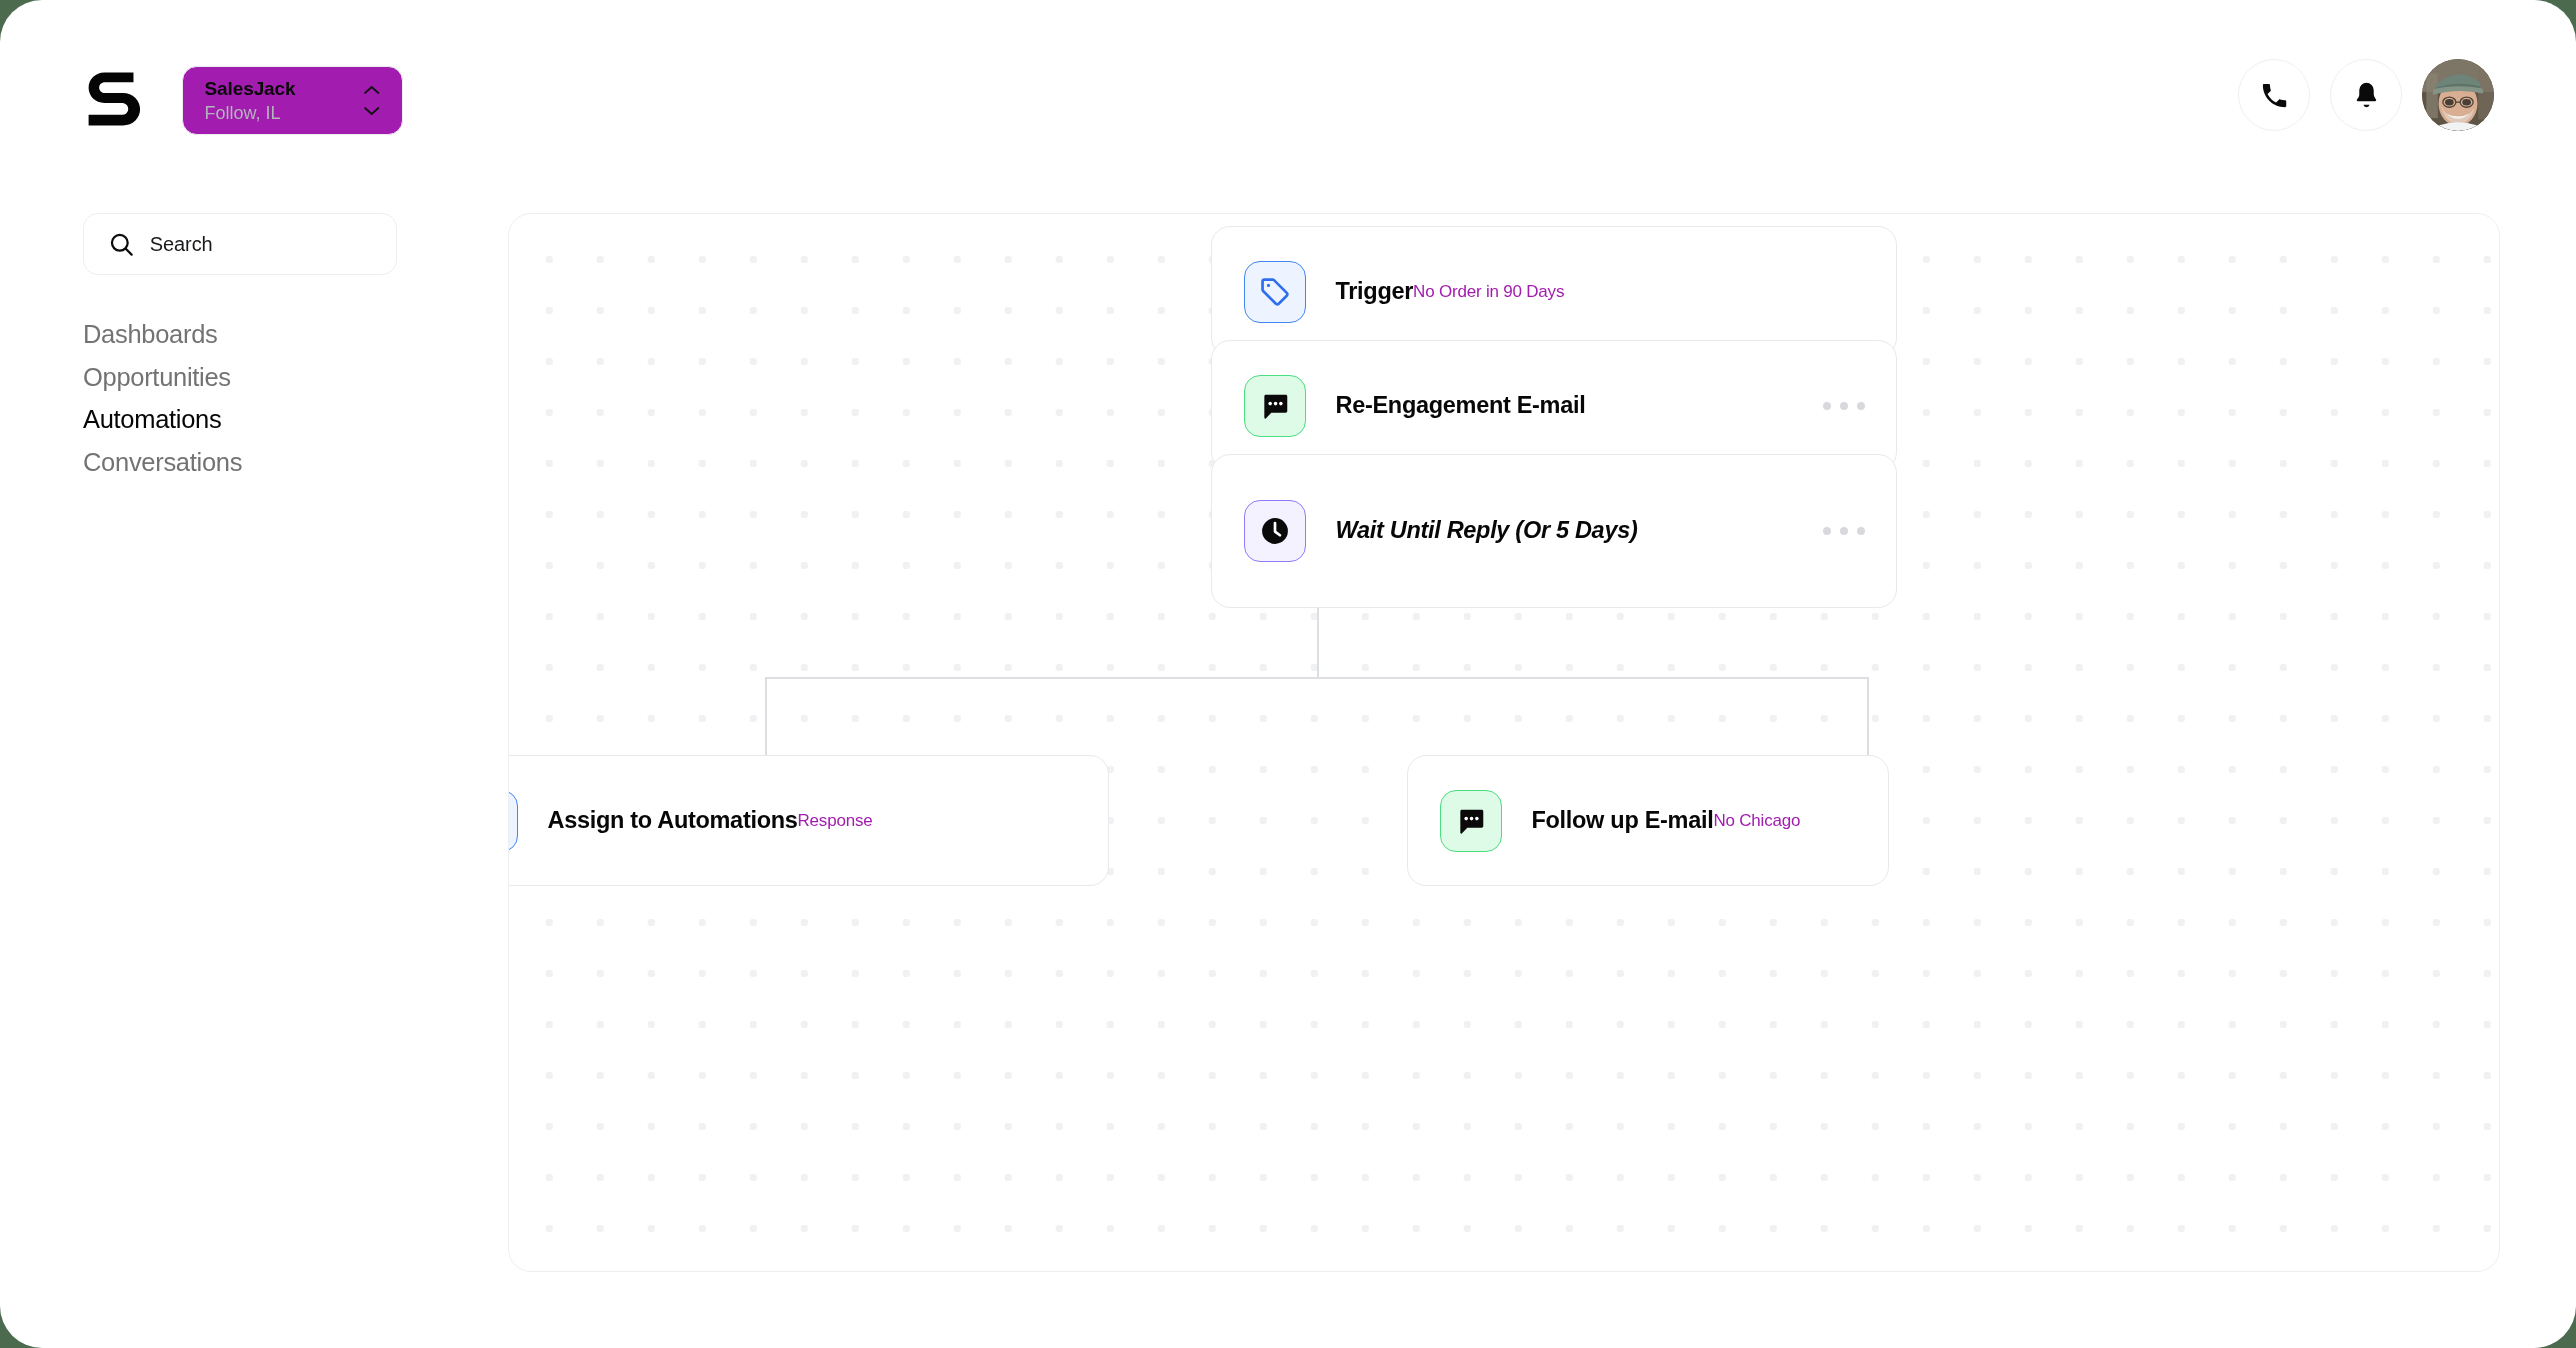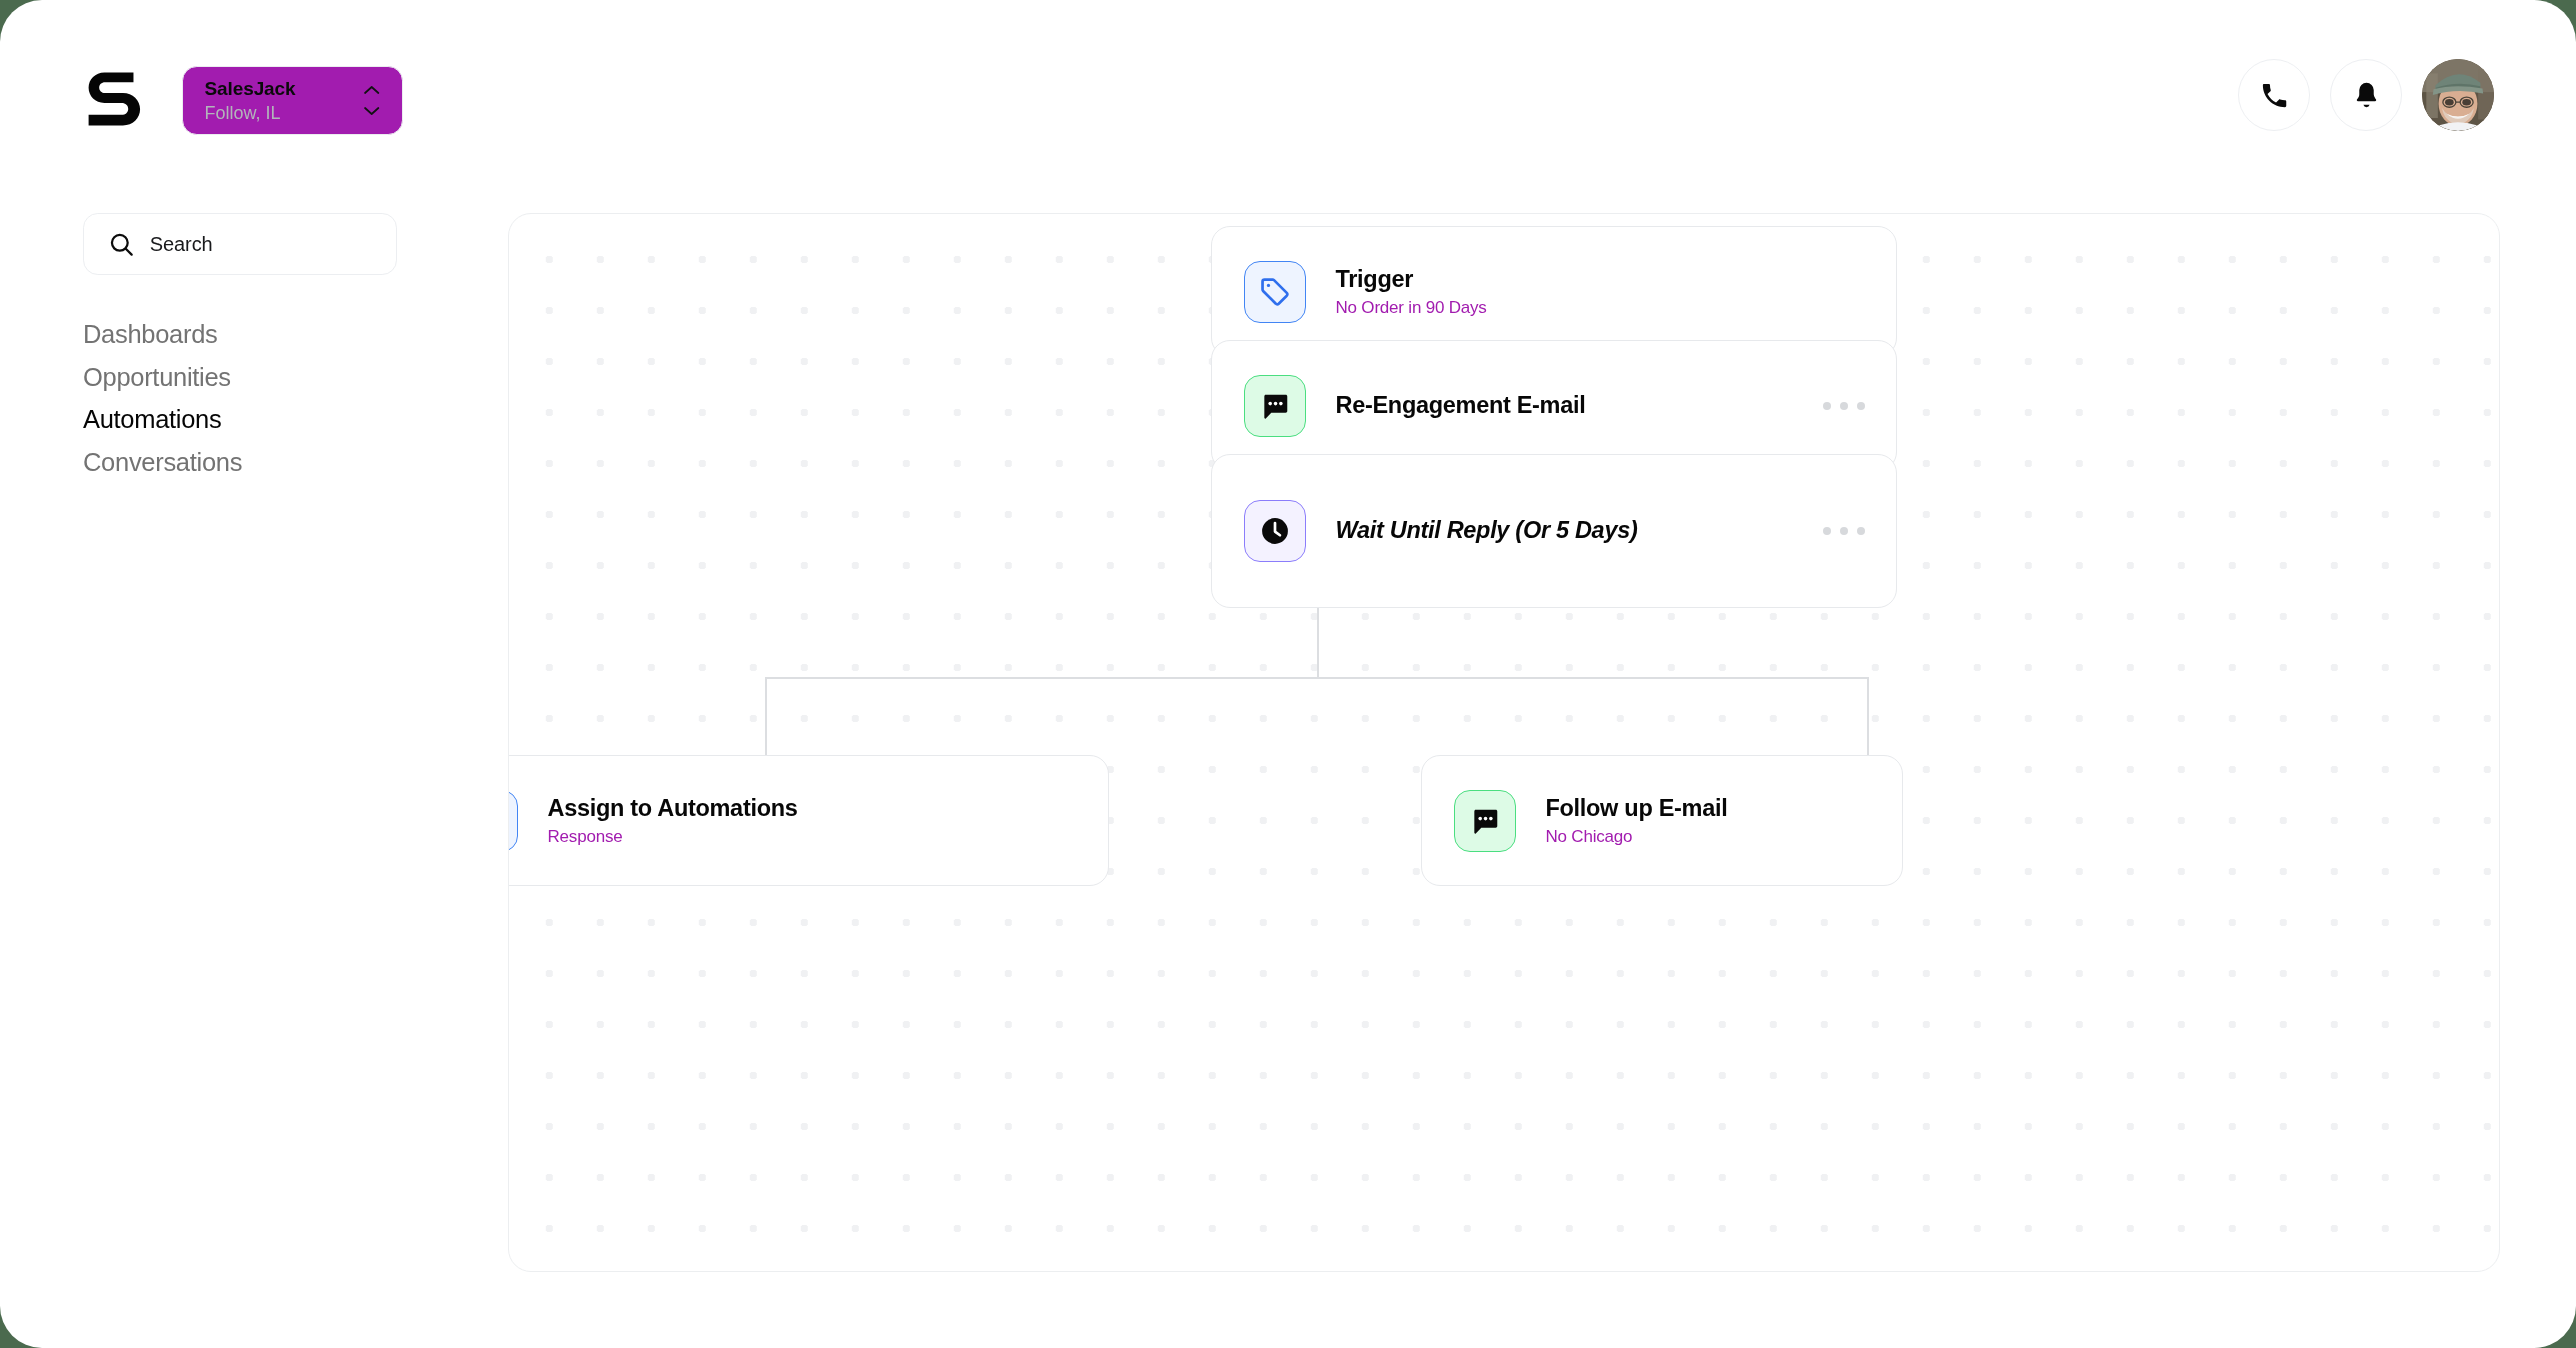--- a/index.html
+++ b/index.html
@@ -238,21 +238,21 @@
   .node-icon svg { display: block; }
 
   .icon-blue  { background: #eef4ff; border-color: #4285f4; }
   .icon-green { background: #ddfbe6; border-color: #4ade80; }
   .icon-violet{ background: #f4f2ff; border-color: #8b7dfb; }
 
   .node-body {
     flex: 1;
     margin-left: 29.5px;
     display: flex;
-    flex-direction: column;
+    flex-direction: row;
     min-width: 0;
   }
   .node-title {
     font-size: 23.5px;
     font-weight: 700;
     color: #070707;
     letter-spacing: -0.3px;
     line-height: 1.22;
     white-space: nowrap;
   }
@@ -448,21 +448,21 @@
       <div class="node" style="left:-86px; top:541px; width:686px; height:131px;">
         <div class="node-icon icon-blue">
           
         </div>
         <div class="node-body">
           <div class="node-title">Assign to Automations</div>
           <div class="node-sub">Response</div>
         </div>
       </div>
 
-      <div class="node" style="left:898px; top:541px; width:482px; height:131px;margin-left:14px;">
+      <div class="node" style="left:898px; top:541px; width:482px; height:131px;">
         <div class="node-icon icon-green">
           <svg width="32" height="32" viewBox="0 0 24 24" fill="none">
             <path d="M4 3.6h16c.7 0 1.2.5 1.2 1.2v11c0 .7-.5 1.2-1.2 1.2H9.2L5.1 21.3c-.4.4-1.1.1-1.1-.5V4.8c0-.7.5-1.2 1-1.2z" fill="#0a0a0a"></path>
             <circle cx="8.4" cy="10.2" r="1.35" fill="#ffffff"></circle>
             <circle cx="12.4" cy="10.2" r="1.35" fill="#ffffff"></circle>
             <circle cx="16.4" cy="10.2" r="1.35" fill="#ffffff"></circle>
           </svg>
         </div>
         <div class="node-body">
           <div class="node-title">Follow up E-mail</div>

